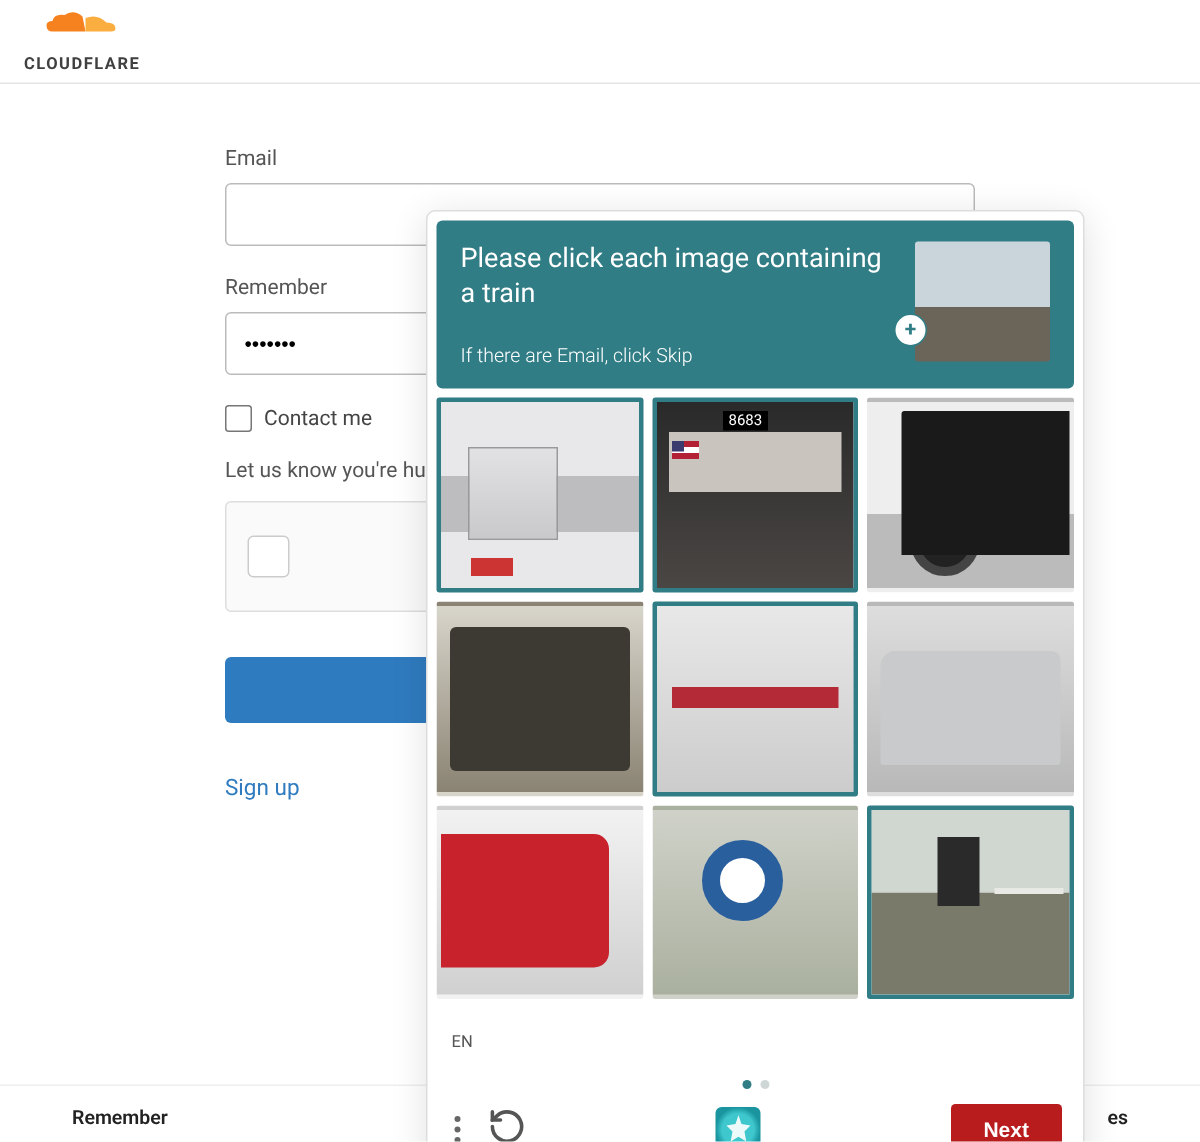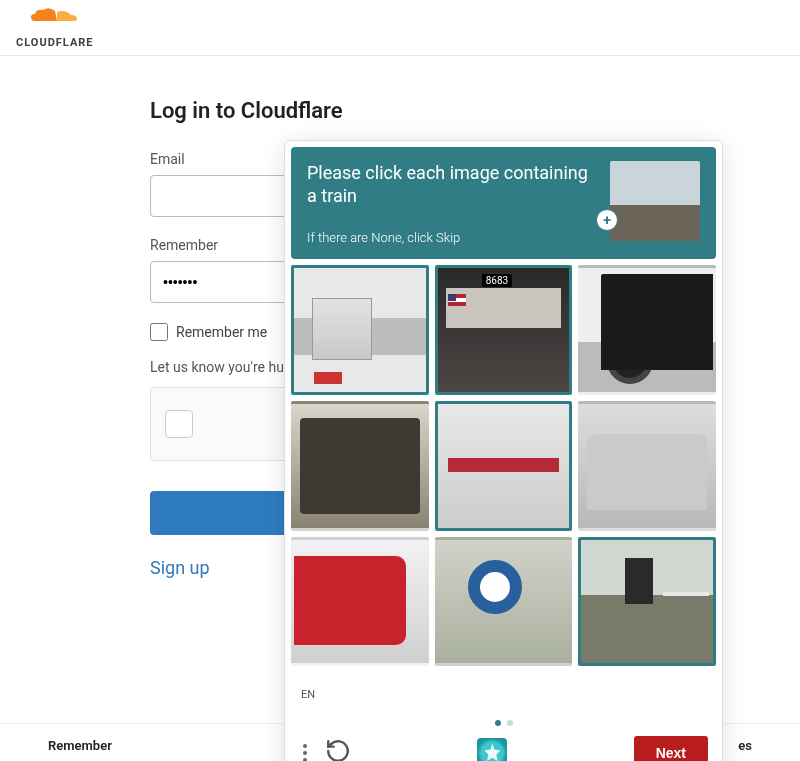--- a/index.html
+++ b/index.html
@@ -116,23 +116,23 @@
       border: none;
       width: 100%;
       height: 44px;
       font-size: 15px;
       font-weight: 500;
       border-radius: 4px;
       cursor: pointer;
     }
     .signup-link {
       display: inline-block;
-      margin-top: 22px;
+      margin-top: 34px;
       color: #2f7bbf;
-      font-size: 18px;
+      font-size: 15px;
     }
 
     
     .footer {
       position: absolute;
       bottom: 0;
       left: 0;
       right: 0;
       padding: 14px 48px 8px;
       border-top: 1px solid #eee;
@@ -302,40 +302,39 @@
   <div class="logo">
     <svg width="56" height="20" viewBox="0 0 56 20">
       <path d="M8 15 Q4 15 4 11 Q4 8 8 8 Q9 3 16 4 Q22 0 28 5 L30 15 Z" fill="#f6821f"></path>
       <path d="M30 15 L30 6 Q38 3 44 9 Q50 9 50 13 Q50 15 47 15 Z" fill="#fbae40"></path>
     </svg>
     <span class="logo-text">CLOUDFLARE</span>
   </div>
 </div>
 
 <div class="container">
-  <h1>Log in to Cloudflare</h1>
 
   <label class="field-label">Email</label>
   <input class="input" type="text" value="" style="">
 
   <div class="password-row">
     <label class="field-label" style="margin-bottom:0">Remember</label>
     <span class="show-link">
       <svg width="16" height="16" viewBox="0 0 24 24" fill="none" stroke="#2f7bbf" stroke-width="2">
           <path d="M1 12s4-7 11-7 11 7 11 7-4 7-11 7S1 12 1 12z"></path>
           <circle cx="12" cy="12" r="3"></circle>
         </svg>
       <span>Show</span>
     </span>
   </div>
   <input class="input" type="password" value="•••••••" style="">
 
   <div class="remember-row">
     <input type="checkbox" style="">
-    <span>Remember me</span>
+    <span>Contact me</span>
   </div>
 
   <div class="hint">Let us know you're human</div>
 
   <div class="hcaptcha-box">
     <div class="cb"></div>
   </div>
 
   <button class="signin-btn">Sign in</button>
 
@@ -345,21 +344,21 @@
 <div class="footer">
   <span>Remember</span>
   <span>es</span>
 </div>
 
 <div class="captcha">
   <div class="captcha-inner">
     <div class="captcha-header">
       <div class="text">
         <div class="line1">Please click each image containing a train</div>
-        <div class="line2">If there are None, click Skip</div>
+        <div class="line2">If there are Email, click Skip</div>
       </div>
       <div class="header-thumb">
         <div class="plus-btn">+</div>
       </div>
     </div>
 
     <div class="grid" id="captcha-grid">
         <div class="tile img-train1 selected"></div>
         <div class="tile img-subway selected">
           <div class="flag"></div>

